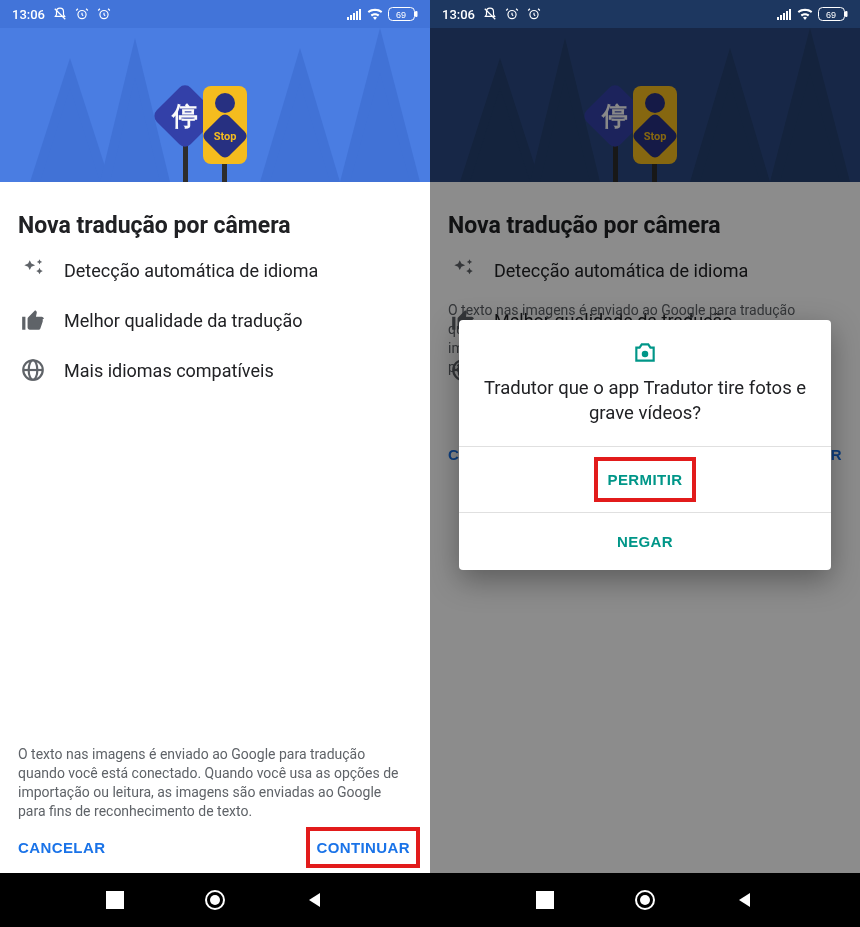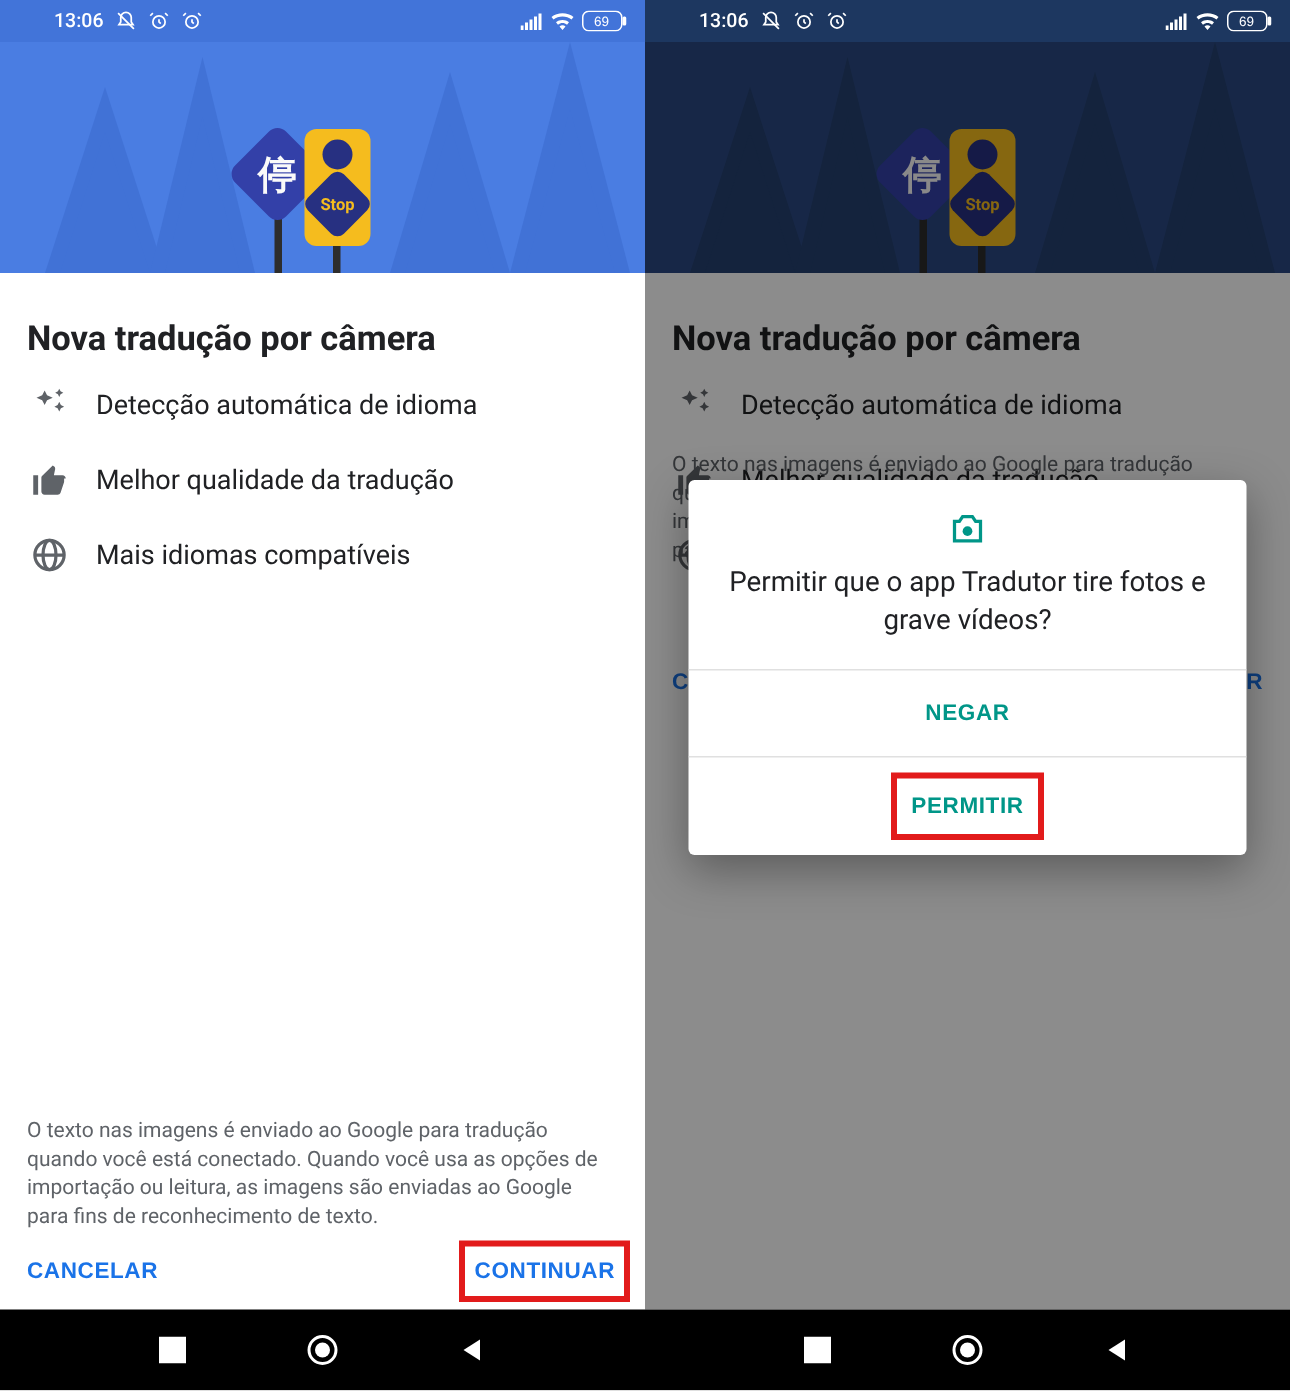--- a/index.html
+++ b/index.html
@@ -2,21 +2,21 @@
 <html><head>
 <meta charset="utf-8">
 <style>
   * { box-sizing: border-box; margin: 0; padding: 0; }
   html, body { width: 860px; height: 927px; font-family: Roboto, Arial, sans-serif; background: #fff; }
   .stage { display: flex; width: 860px; height: 927px; }
   .phone { position: relative; width: 430px; height: 927px; background: #fff; overflow: hidden; }
 
   
   .status-bar { height: 28px; background: #4274d9; color: #fff; display: flex; align-items: center; padding: 0 12px; font-size: 13px; font-weight: 500; }
-  .status-left { display: flex; gap: 8px; margin-left: 24px; }
+  .status-left { display: flex; gap: 8px; }
   .status-right { margin-left: auto; display: flex; align-items: center; gap: 5px; }
   .status-ico { display: inline-flex; }
   .status-ico svg { display: block; }
 
   
   .hero { position: relative; height: 154px; background: #4a7de2; overflow: hidden; }
   .hero svg.trees { position: absolute; inset: 0; }
   .hero .signs { position: absolute; left: 50%; bottom: -8px; transform: translateX(-50%); }
 
   
@@ -321,31 +321,31 @@
 
     <div class="dialog">
       <div class="dlg-head">
         <span class="cam-ico">
           <svg width="26" height="26" viewBox="0 0 24 24" fill="none" stroke="#009688" stroke-width="2">
               <path d="M4 7h3l2-3h6l2 3h3v12H4V7z"></path>
               <circle cx="12" cy="13" r="3" fill="#009688" stroke="none"></circle>
             </svg>
         </span>
         <div class="dlg-msg">
-          <span>Permitir que o app </span><b>Tradutor</b><span> tire fotos e grave vídeos?</span>
+          <span>Tradutor que o app </span><b>Tradutor</b><span> tire fotos e grave vídeos?</span>
         </div>
-      </div>
-      <div class="dlg-row">
-        <button class="dlg-btn">NEGAR</button>
       </div>
       <div class="dlg-row" style="text-align:center;">
         <span class="dlg-high">
           <button class="dlg-btn" style="width:auto;">PERMITIR</button>
         </span>
       </div>
+      <div class="dlg-row">
+        <button class="dlg-btn">NEGAR</button>
+      </div>
     </div>
 
     <div class="navbar">
       <span>
           <svg width="18" height="18">
             <rect width="18" height="18" fill="#fff"></rect>
           </svg>
         </span>
       <span>
           <svg width="22" height="22">

